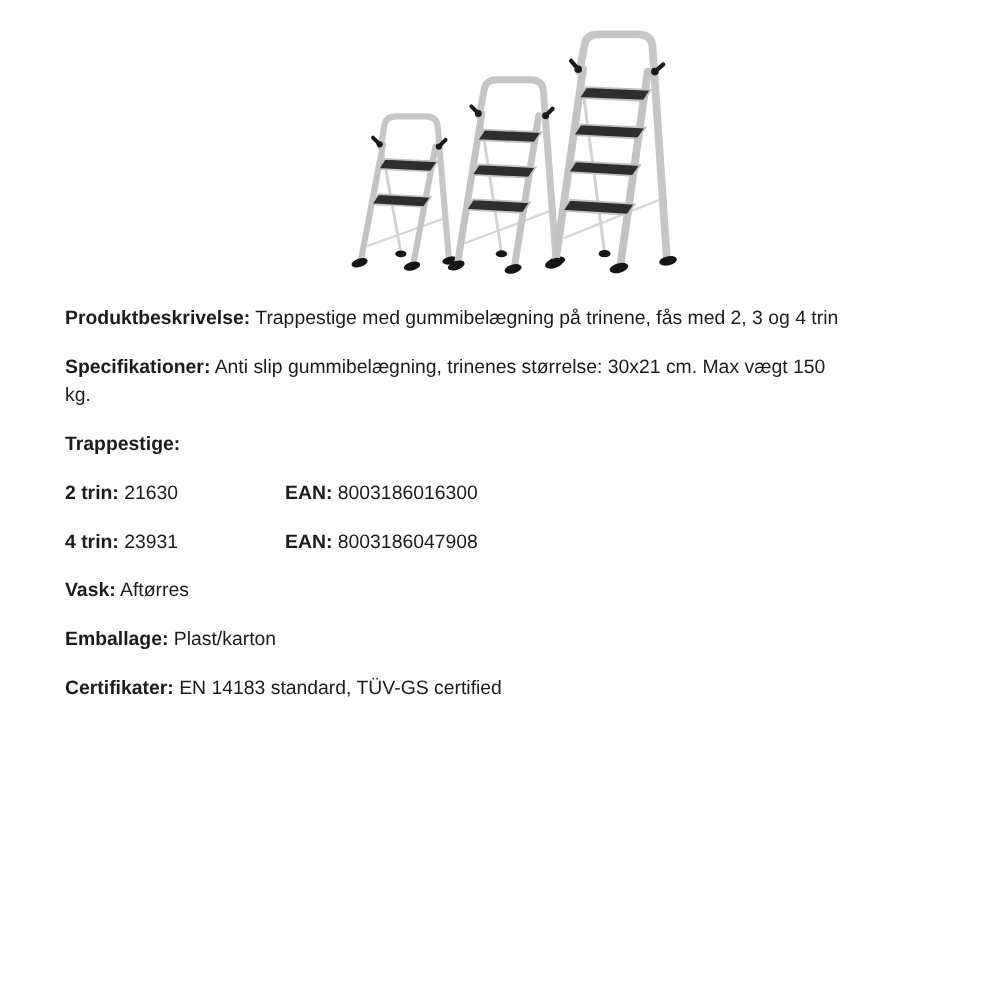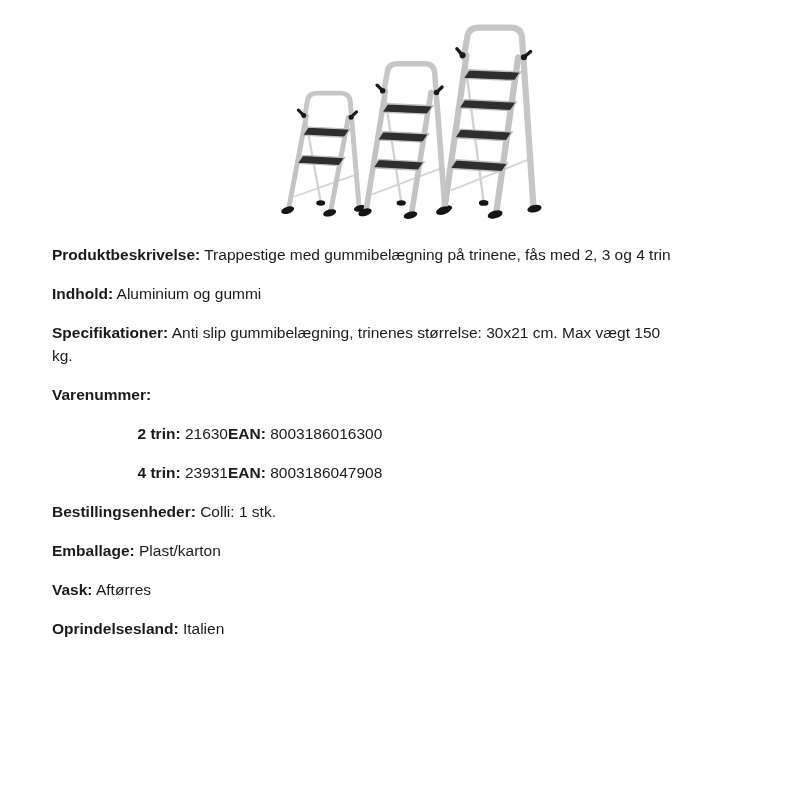--- a/index.html
+++ b/index.html
@@ -10,21 +10,21 @@
   }
   .page{width:725px;height:800px;position:relative;}
   .image-area{position:relative;height:243px;}
   .ladder{position:absolute;}
   .ladder-2{left:276px;top:86px;width:93px;height:134px;}
   .ladder-3{left:352px;top:55px;width:104px;height:168px;}
   .ladder-4{left:429px;top:18px;width:117px;height:206px;}
   .content{margin:0 44px 0 52px;font-size:15.5px;line-height:23px;}
   .content p{margin:0 0 16px 0;}
   strong{font-weight:bold;}
-  .col-sku{display:inline-block;width:176px;text-align:right;}
+  .col-sku{display:inline-block;width:176px;}
   .cert-line{display:block;}
 </style>
 </head>
 <body>
 
 <div class="page">
 
   <div class="image-area">
 
     <svg class="ladder ladder-2" viewBox="0 0 104 150" aria-hidden="true">
@@ -95,39 +95,37 @@
           <line x1="0" y1="0" x2="7" y2="-6" stroke="#1a1a1a" stroke-width="3.5" stroke-linecap="round"></line>
         </g>
     </svg>
   </div>
 
   <div class="content">
 
     <p><strong>Produktbeskrivelse:</strong> <span>Trappestige med gummibelægning på trinene, fås med 2, 3 og 4 trin</span></p>
 
 
-    <p><strong>Indhold:</strong> <span>Aluminium og gummi</span></p>
 
     <p><strong>Specifikationer:</strong> <span>Anti slip gummibelægning, trinenes størrelse: 30x21 cm. Max vægt 150 kg.</span></p>
 
-    <p><strong>Varenummer:</strong></p>
+    <p><strong>Trappestige:</strong></p>
 
     <p class="variant-row">
       <span class="col-sku"><strong>2 trin:</strong> <span>21630</span></span><span class="col-ean"><strong>EAN:</strong> <span>8003186016300</span></span>
     </p>
 
 
     <p class="variant-row">
       <span class="col-sku"><strong>4 trin:</strong> <span>23931</span></span><span class="col-ean"><strong>EAN:</strong> <span>8003186047908</span></span>
     </p>
 
-    <p><strong>Bestillingsenheder:</strong> <span>Colli: 1 stk.</span></p>
+
+    <p><strong>Vask:</strong> <span>Aftørres</span></p>
 
     <p><strong>Emballage:</strong> <span>Plast/karton</span></p>
 
-    <p><strong>Vask:</strong> <span>Aftørres</span></p>
-
     <p>
-      <span class="cert-line"><strong>Oprindelsesland:</strong> <span>Italien</span></span>
+      <span class="cert-line"><strong>Certifikater:</strong> <span>EN 14183 standard, TÜV-GS certified</span></span>
     </p>
 
   </div>
 </div>
 
 </body></html>

